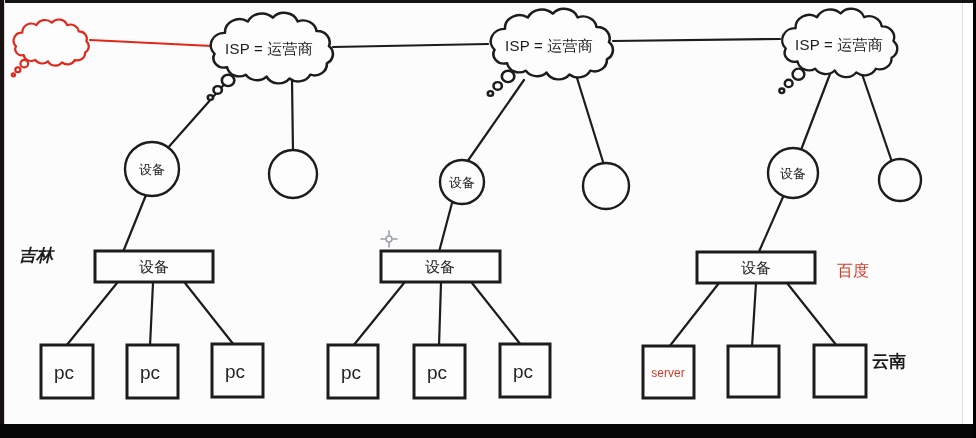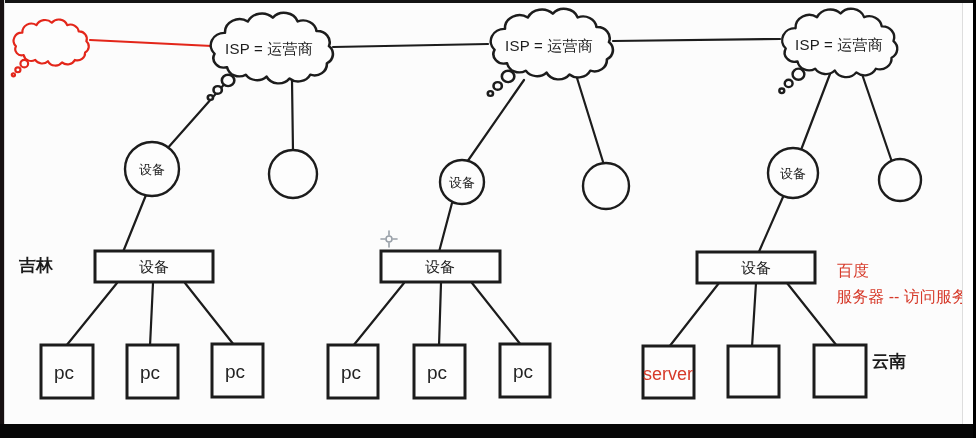--- a/index.html
+++ b/index.html
@@ -11,21 +11,21 @@
   #bottom-bar{left:0;top:424px;width:976px;height:14px;background:#070707;}
   #right-pane{left:962px;top:3px;width:14px;height:421px;background:#ffffff;border-left:1px solid #dedede;}
   svg{position:absolute;left:0;top:0;}
   .lbl{position:absolute;transform:translate(-50%,-50%);white-space:nowrap;color:#1c1c1c;line-height:1.15;}
   .isp-lbl{font-size:15px;letter-spacing:.2px;}
   .circle-lbl{font-size:13px;}
   .rect-lbl{font-size:15px;}
   .host-lbl{font-size:19px;color:#242424;}
   .region-lbl{font-size:17px;font-weight:600;}
   .red-note{color:#d63a2a;font-size:16px;font-weight:400;}
-  .server-lbl{color:#d63a2a;font-size:18px;}
+  .server-lbl{color:#d63a2a;font-size:12px;}
 </style>
 </head>
 <body>
 
 <div id="stage">
 
   <svg width="976" height="438" viewBox="0 0 976 438">
     <defs>
       <g id="cloudshape" stroke="currentColor" fill="#fdfdfd" stroke-linejoin="round" stroke-linecap="round">
         <path d="M 14 44
@@ -135,22 +135,21 @@
   <div class="lbl rect-lbl" style="left:756px;top:268px;">设备</div>
 
   <div class="lbl host-lbl" style="left:64px;top:373px;">pc</div>
   <div class="lbl host-lbl" style="left:150px;top:373px;">pc</div>
   <div class="lbl host-lbl" style="left:235px;top:372px;">pc</div>
   <div class="lbl host-lbl" style="left:351px;top:373px;">pc</div>
   <div class="lbl host-lbl" style="left:437px;top:373px;">pc</div>
   <div class="lbl host-lbl" style="left:523px;top:372px;">pc</div>
   <div class="lbl server-lbl" style="left:668px;top:374px;">server</div>
 
-  <div class="lbl region-lbl" style="left:36px;top:266px;">吉林</div>
+  <div class="lbl region-lbl" style="left:36px;top:256px;font-style:italic;">吉林</div>
   <div class="lbl region-lbl" style="left:889px;top:362px;">云南</div>
   <div class="lbl red-note" style="left:853px;top:271px;">百度</div>
-  <div class="lbl red-note" style="left:902px;top:297px;">服务器 -- 访问服务</div>
 
   <div class="edge" id="right-pane"></div>
   <div class="edge" id="top-border"></div>
   <div class="edge" id="left-border"></div>
   <div class="edge" id="bottom-bar"></div>
 </div>
 
 </body></html>

